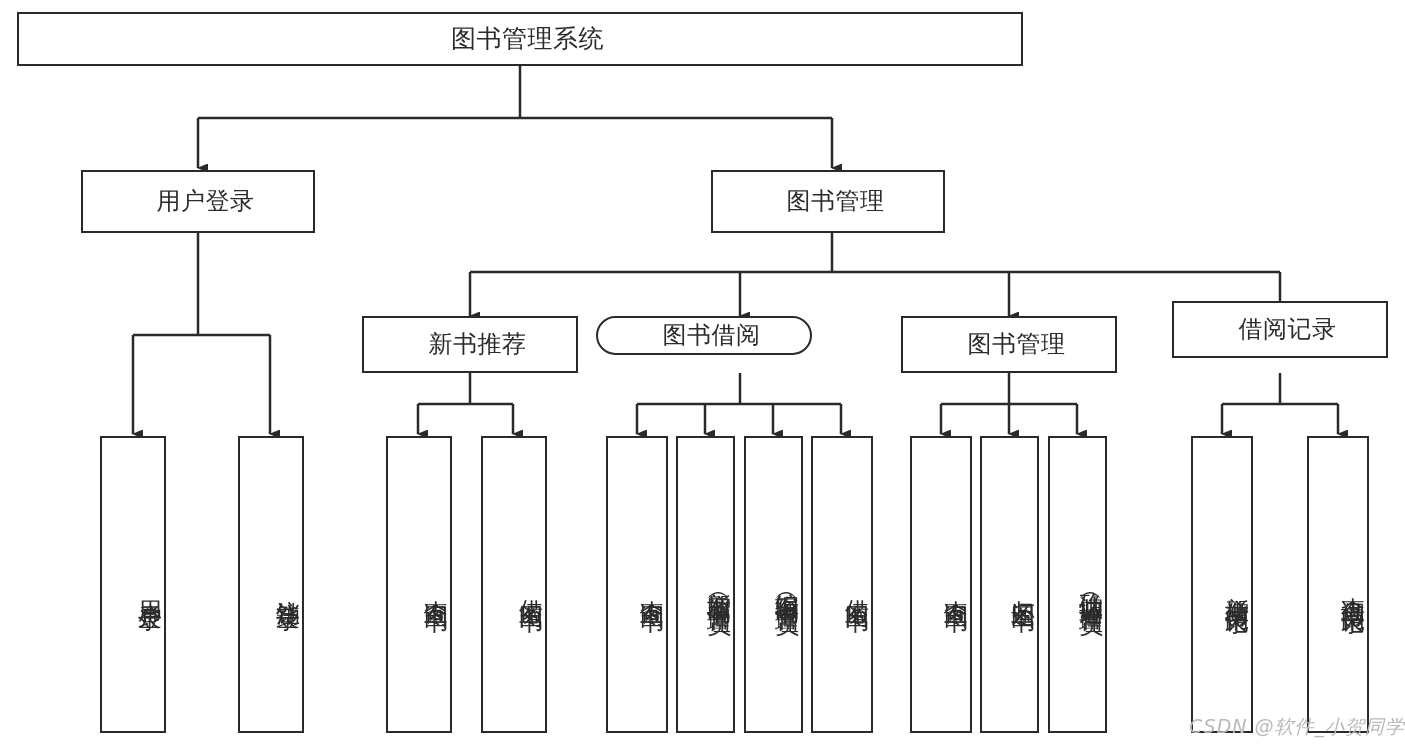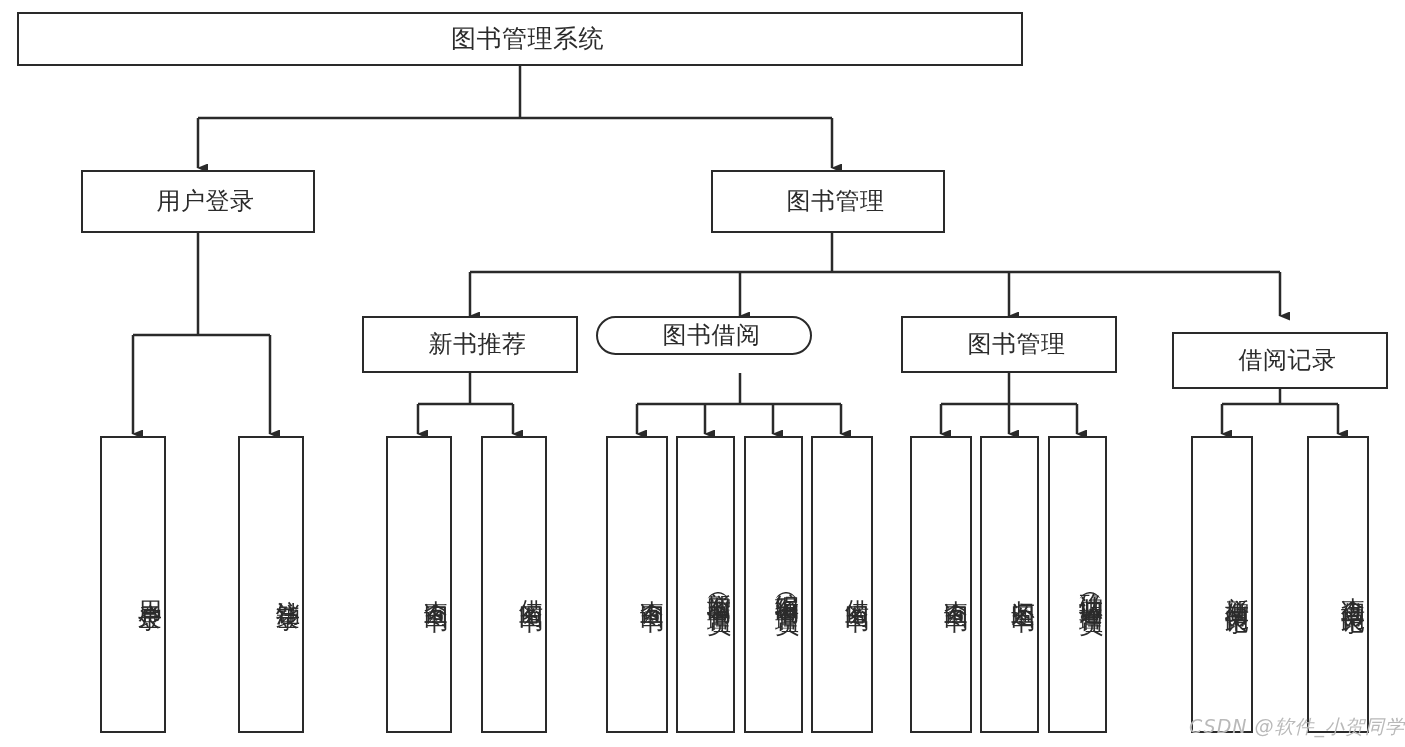--- a/index.html
+++ b/index.html
@@ -153,21 +153,21 @@
 
   <div class="node node-h" style="left:362px; top:316px; width:216px; height:57px;">
     <span>新书推荐</span>
   </div>
   <div class="node node-h" style="left:596px; top:316px; width:216px; height:39px;border-radius:20px;">
     <span>图书借阅</span>
   </div>
   <div class="node node-h" style="left:901px; top:316px; width:216px; height:57px;">
     <span>图书管理</span>
   </div>
-  <div class="node node-h" style="left:1172px; top:332px; width:216px; height:57px;">
+  <div class="node node-h" style="left:1172px; top:301px; width:216px; height:57px;">
     <span>借阅记录</span>
   </div>
 
   <div class="node node-v" style="left:100px; top:436px; width:66px; height:297px;">
     <span class="vlabel">用户登录</span>
   </div>
   <div class="node node-v" style="left:238px; top:436px; width:66px; height:297px;">
     <span class="vlabel">注销登录</span>
   </div>
 

